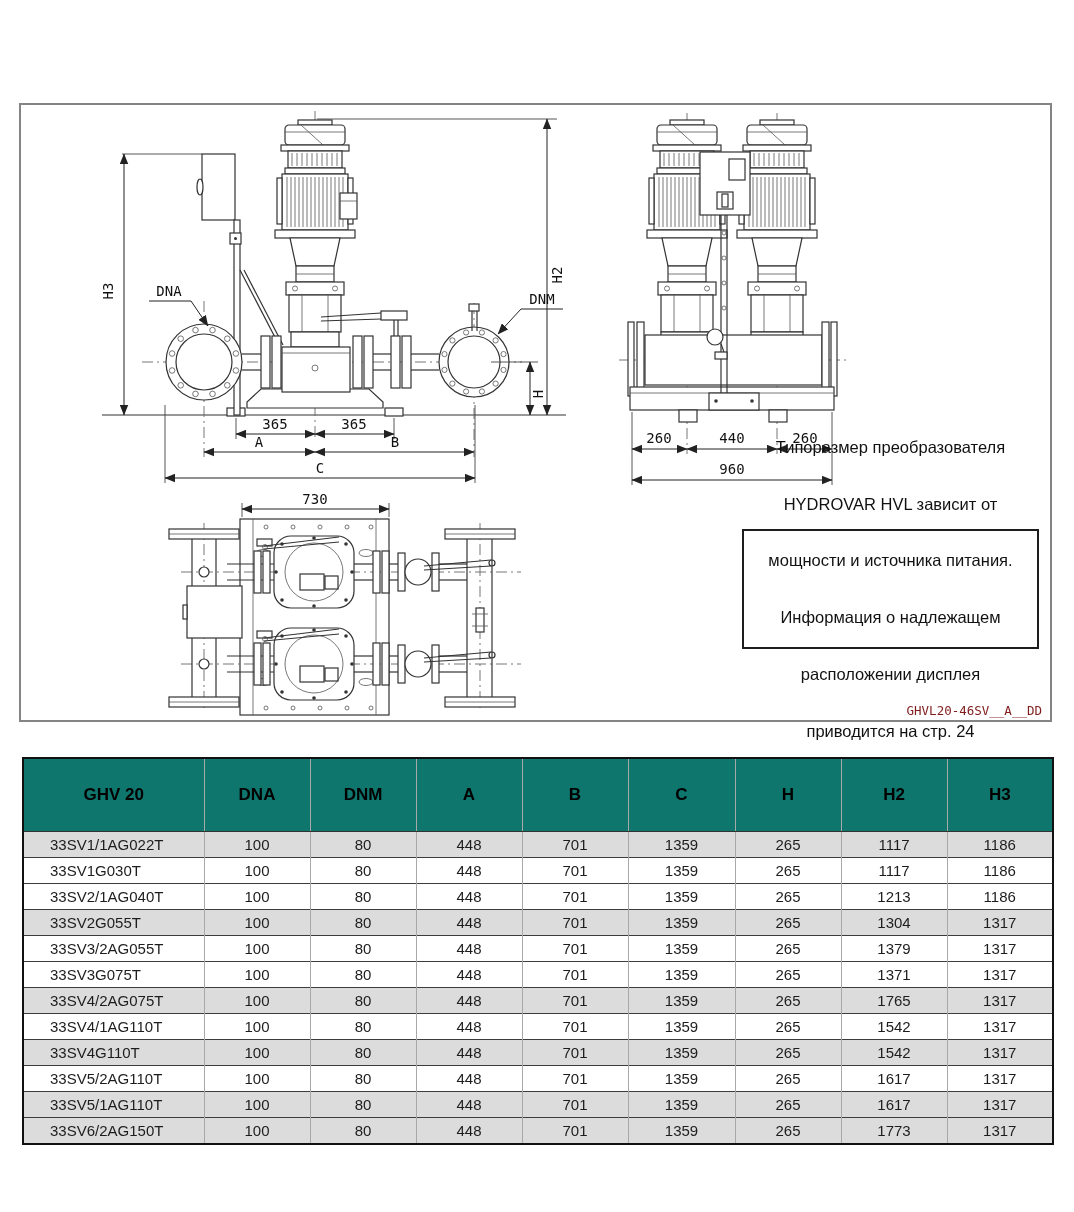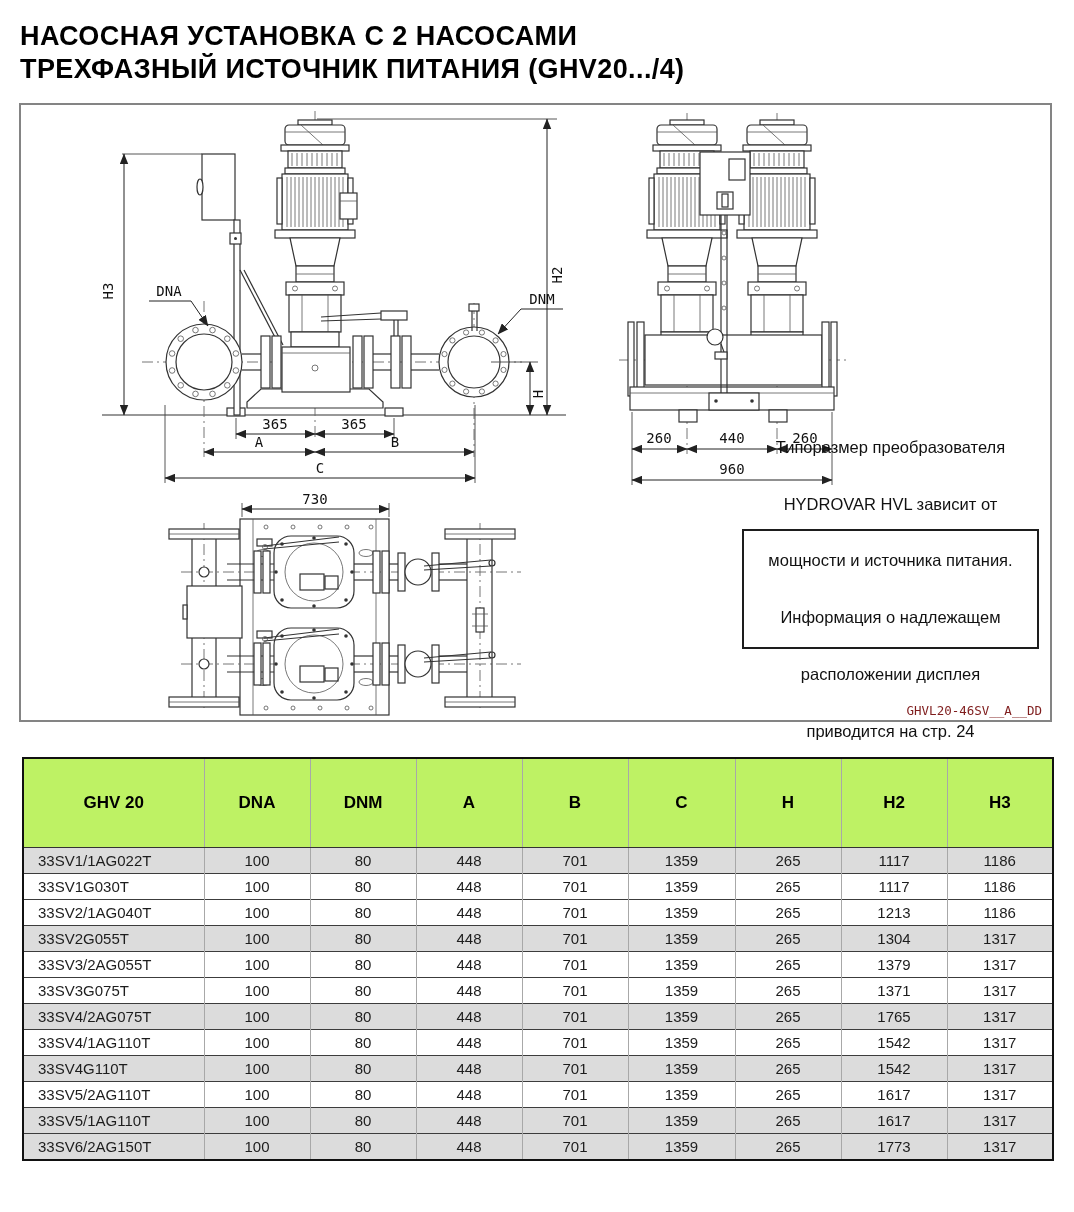--- a/index.html
+++ b/index.html
@@ -22,37 +22,33 @@
   .dtxt{font-family:"DejaVu Sans Mono",monospace;font-size:14px;fill:#111;}
   
   #notebox{position:absolute;left:721px;top:424px;width:297px;height:120px;
            border:2px solid #1d1d1d;box-sizing:border-box;display:flex;flex-direction:column;
            justify-content:center;text-align:center;font-size:16.5px;line-height:1.5;color:#111;gap:32px;}
   #drawcode{position:absolute;right:8px;top:598px;font-family:"DejaVu Sans Mono",monospace;
             font-size:12.5px;color:#7f1d1d;}
   
   #tablewrap{position:absolute;left:22px;top:757px;width:1030px;}
   table.spec{border-collapse:collapse;table-layout:fixed;width:1030px;border:2px solid #111;}
-  table.spec th{height:72px;font-size:17px;font-weight:bold;color:#000;background:#bef264;
-                border-left:1px solid #a8a8a8;border-bottom:1px solid #333;text-align:center;padding:8px;}
+  table.spec th{height:72px;font-size:17px;font-weight:bold;color:#000;background:#0f766e;
+                border-left:1px solid #a8a8a8;border-bottom:1px solid #333;text-align:center;padding:0;}
   table.spec td{height:25px;font-size:15px;color:#1d1d1d;text-align:center;padding:0;
                 border-left:1px solid #a8a8a8;border-top:1px solid #3c3c3c;}
   table.spec th:first-child,table.spec td:first-child{border-left:none;}
-  table.spec td.model{text-align:left;padding-left:14px;}
+  table.spec td.model{text-align:left;padding-left:26px;}
   table.spec tr.g td{background:#dcdcdc;}
 </style>
 </head>
 <body>
 
 <div id="page">
 
-  <div id="title">
-    <div>НАСОСНАЯ УСТАНОВКА С 2 НАСОСАМИ</div>
-    <div>ТРЕХФАЗНЫЙ ИСТОЧНИК ПИТАНИЯ (GHV20.../4)</div>
-  </div>
 
   <div id="panel">
     <svg width="1033" height="619" viewBox="0 0 1033 619">
       <defs>
         <marker id="ma" viewBox="0 0 10 8" refX="9.5" refY="4" markerWidth="11" markerHeight="9" orient="auto-start-reverse">
           <path d="M0,0L10,4L0,8Z" fill="#222"></path>
         </marker>
         <g id="pumpSym">
           <rect x="-17" y="0" width="34" height="5" class="lnf"></rect>
           <rect x="-30" y="5" width="60" height="20" rx="4" class="lnf"></rect>

